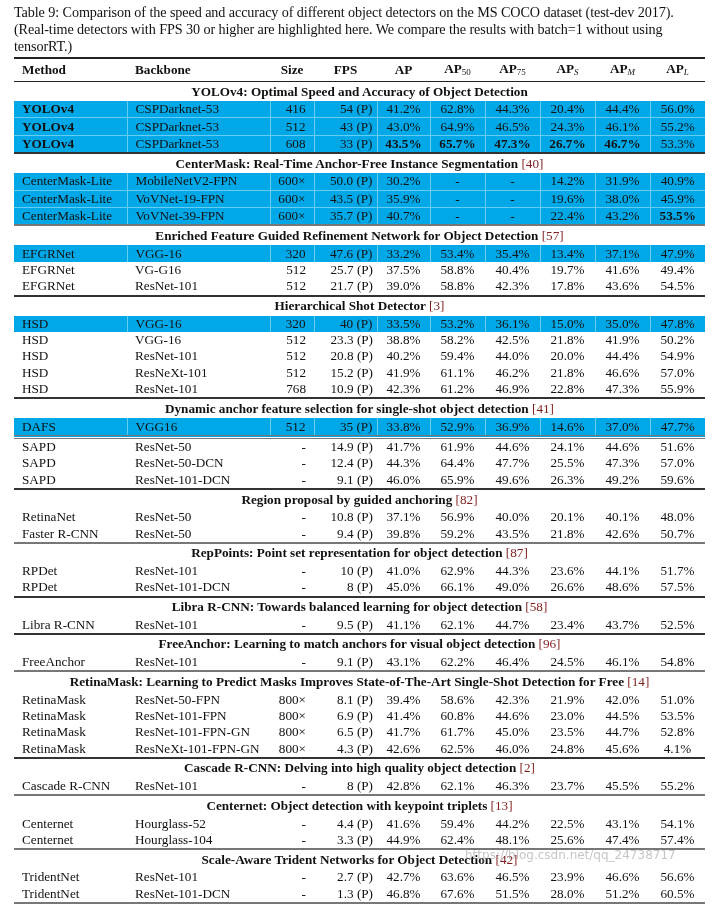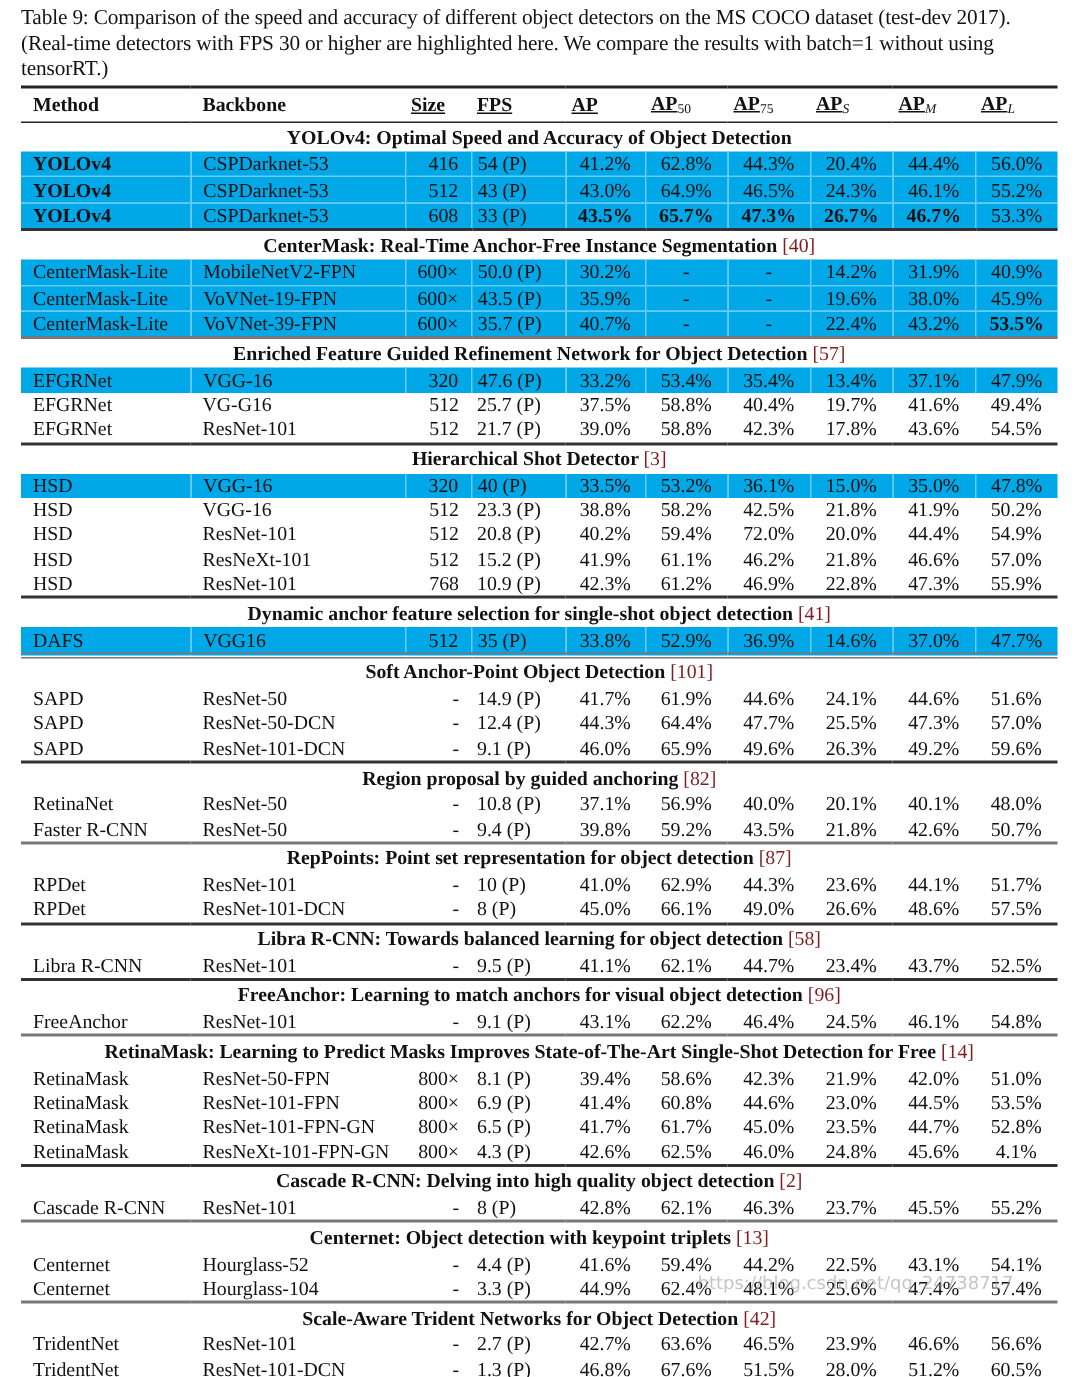--- a/index.html
+++ b/index.html
@@ -22,24 +22,24 @@
   col.c-fps { width: 63px; }
   col.c-ap { width: 53px; }
   col.c-ap50 { width: 55px; }
   col.c-ap75 { width: 55px; }
   col.c-aps { width: 55px; }
   col.c-apm { width: 55px; }
   col.c-apl { width: 55px; }
   td, th { padding: 0 4px; height: 16.4px; line-height: 16px; white-space: nowrap; }
   th { font-weight: bold; height: 22px; border-top: 2px solid #222; border-bottom: 1px solid #222; }
   th.left, td.left { text-align: left; padding-left: 8px; }
-  th.ctr, td.ctr { text-align: left; text-decoration: underline; }
+  th.ctr, td.ctr { text-align: center; }
   td.num { text-align: center; }
   td.size { text-align: right; padding-right: 8px; }
-  td.fps { text-align: left; }
+  td.fps { text-align: right; }
   sub { font-size: 9px; vertical-align: -2px; font-style: italic; font-weight: normal; }
   sub.n { font-style: normal; }
   tr.section td {
     text-align: center; font-weight: bold; font-size: 13.2px; height: 19px;
   }
   tr.section .ref { color: #7f1d1d; font-weight: normal; }
   tr.hl td { background: #00a8e8; border-right: 1px solid #66ccf2; }
   tr.hl td:last-child { border-right: none; }
   tr.hl + tr.hl td { border-top: 1px solid #66ccf2; }
   tr.b td.m { font-weight: bold; }
@@ -230,21 +230,21 @@
         <td class="num">41.9%</td>
         <td class="num">50.2%</td>
       </tr>
       <tr class="">
         <td class="left m">HSD</td>
         <td class="left">ResNet-101</td>
         <td class="size">512</td>
         <td class="fps">20.8 (P)</td>
         <td class="num">40.2%</td>
         <td class="num">59.4%</td>
-        <td class="num">72.0%</td>
+        <td class="num">44.0%</td>
         <td class="num">20.0%</td>
         <td class="num">44.4%</td>
         <td class="num">54.9%</td>
       </tr>
       <tr class="">
         <td class="left m">HSD</td>
         <td class="left">ResNeXt-101</td>
         <td class="size">512</td>
         <td class="fps">15.2 (P)</td>
         <td class="num">41.9%</td>
@@ -273,23 +273,20 @@
         <td class="left m">DAFS</td>
         <td class="left">VGG16</td>
         <td class="size">512</td>
         <td class="fps">35 (P)</td>
         <td class="num">33.8%</td>
         <td class="num">52.9%</td>
         <td class="num">36.9%</td>
         <td class="num">14.6%</td>
         <td class="num">37.0%</td>
         <td class="num">47.7%</td>
-      </tr>
-      <tr class="section">
-        <td colspan="10"><span>Soft Anchor-Point Object Detection</span> <span class="ref">[101]</span></td>
       </tr>
       <tr class="">
         <td class="left m">SAPD</td>
         <td class="left">ResNet-50</td>
         <td class="size">-</td>
         <td class="fps">14.9 (P)</td>
         <td class="num">41.7%</td>
         <td class="num">61.9%</td>
         <td class="num">44.6%</td>
         <td class="num">24.1%</td>

